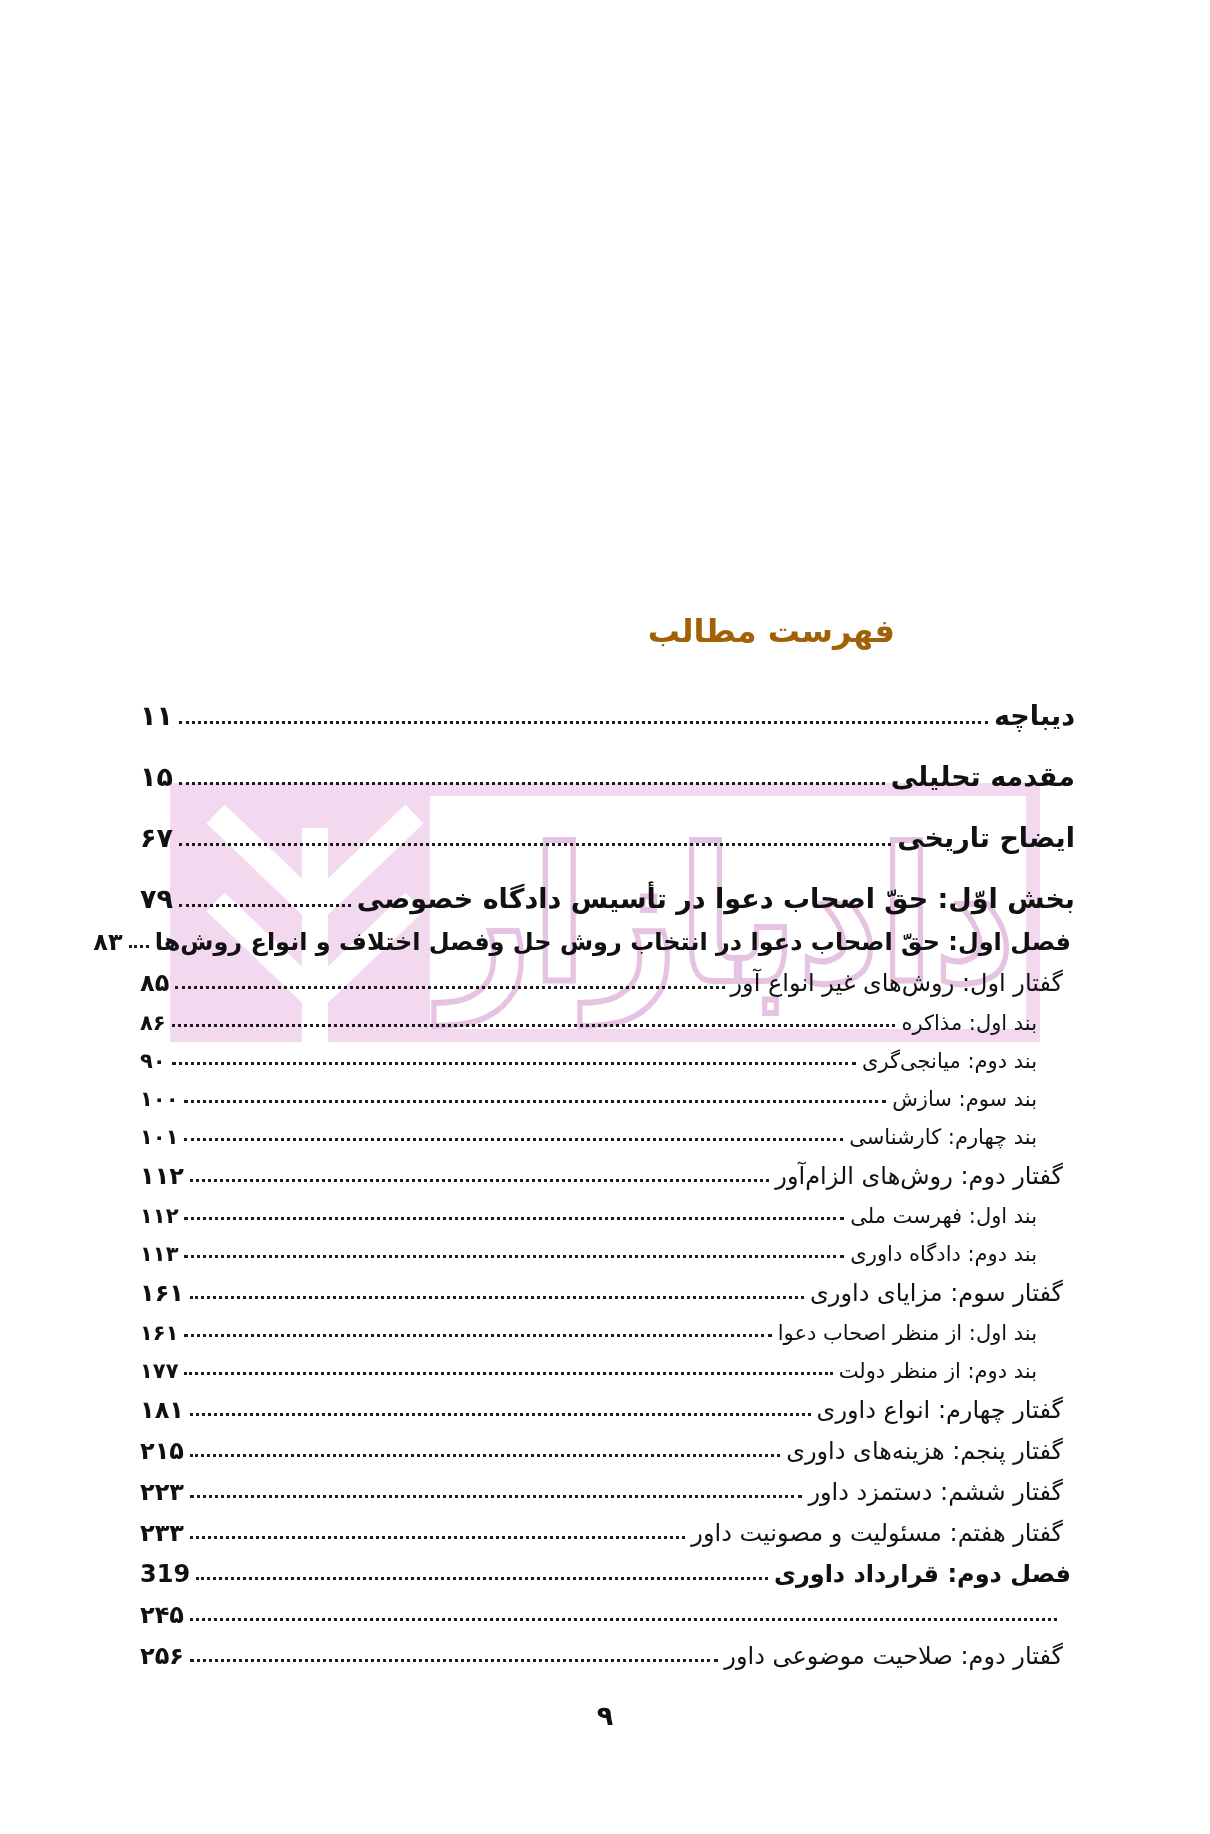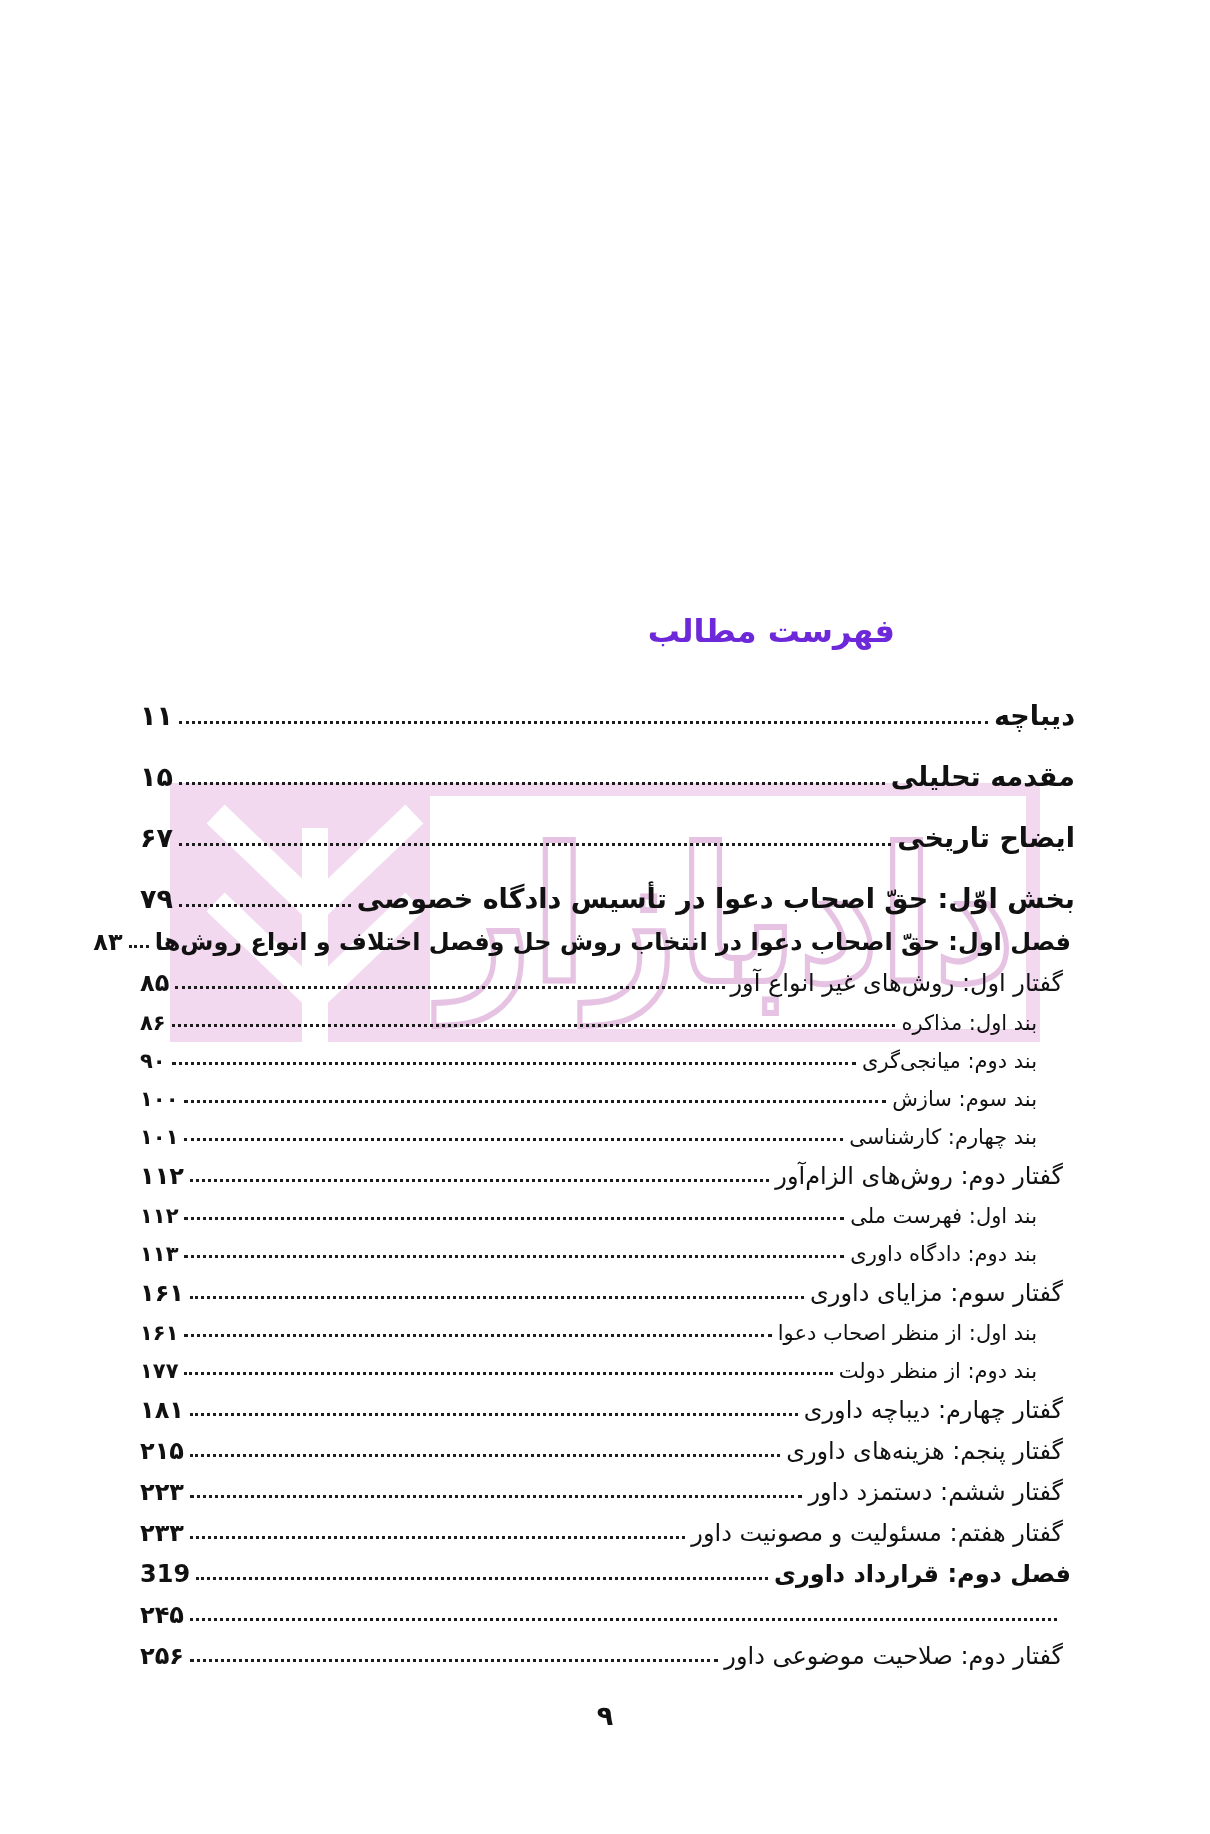--- a/index.html
+++ b/index.html
@@ -16,21 +16,21 @@
     position:absolute;
     left:170px;top:783px;
     width:870px;height:304px;
     z-index:0;
   }
   
   #content{position:absolute;left:140px;top:0;width:935px;z-index:2;}
   .page-title{
     position:absolute;
     top:612px;right:315px;
-    font-size:32px;font-weight:600;color:#6d28d9;
+    font-size:32px;font-weight:600;color:#a16207;
     letter-spacing:1px;
   }
   #toc{position:absolute;top:672px;right:0;left:0;}
   .toc-row{
     display:flex;
     direction:rtl;
     align-items:flex-end;
     color:#111;
   }
   .toc-row .label{white-space:nowrap;line-height:1.25;}
@@ -168,21 +168,21 @@
     <span class="pagenum">۱۶۱</span>
   </div>
 
   <div class="toc-row lvl3">
     <span class="label">بند دوم: از منظر دولت</span>
     <span class="leader"></span>
     <span class="pagenum">۱۷۷</span>
   </div>
 
   <div class="toc-row lvl2">
-    <span class="label">گفتار چهارم: دیباچه داوری</span>
+    <span class="label">گفتار چهارم: انواع داوری</span>
     <span class="leader"></span>
     <span class="pagenum">۱۸۱</span>
   </div>
 
   <div class="toc-row lvl2">
     <span class="label">گفتار پنجم: هزینه‌های داوری</span>
     <span class="leader"></span>
     <span class="pagenum">۲۱۵</span>
   </div>
 

